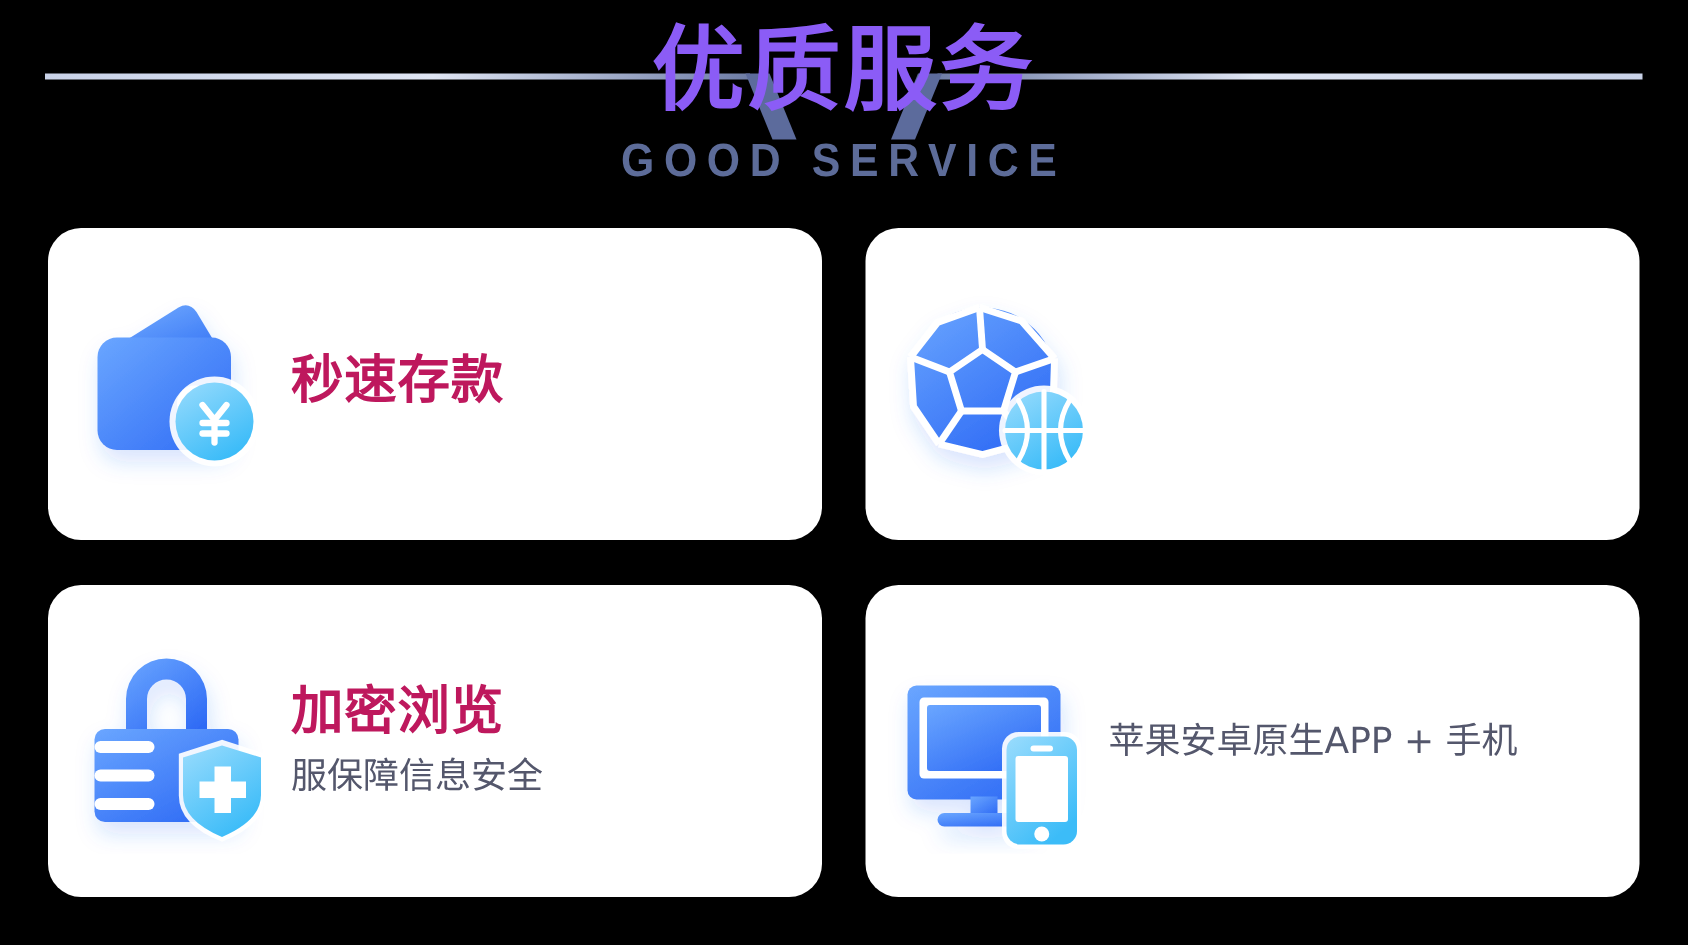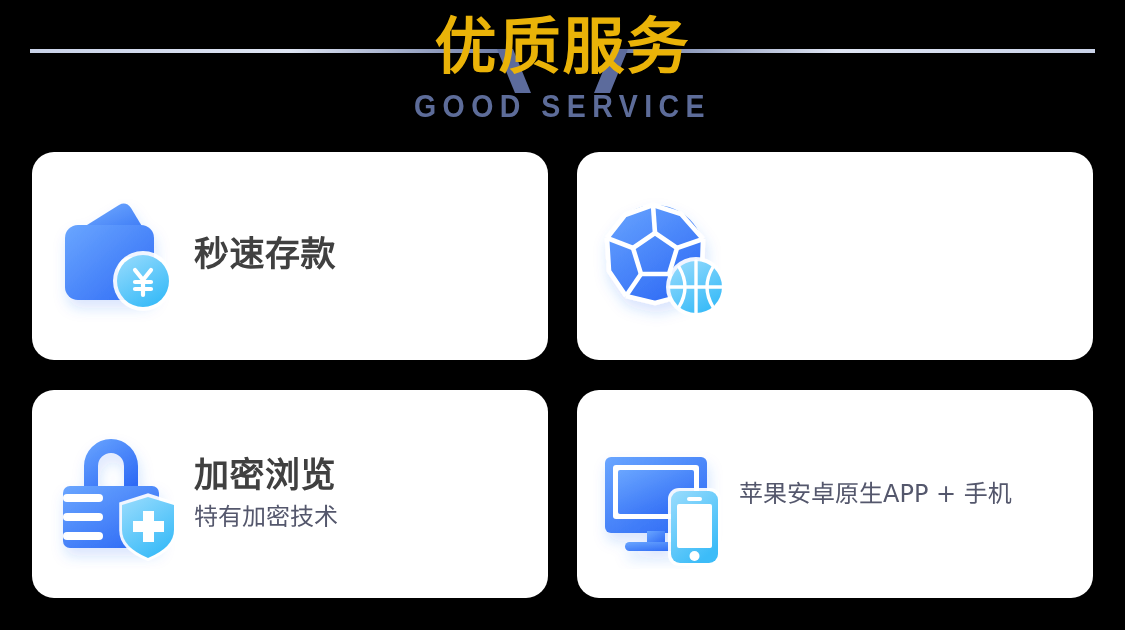--- a/index.html
+++ b/index.html
@@ -38,21 +38,21 @@
     top: 8px;
     width: 1125px;
     text-align: center;
   }
   .title-cn {
     font-family: "DejaVu Sans", "Liberation Sans", sans-serif;
     font-size: 62px;
     font-weight: bold;
     line-height: 78px;
     letter-spacing: 2px;
-    color: #eab308;
+    color: #8b5cf6;
     margin: 0;
     white-space: nowrap;
   }
   .title-en {
     font-family: "Liberation Sans", "DejaVu Sans", sans-serif;
     font-size: 31px;
     font-weight: bold;
     letter-spacing: 7px;
     color: #5d6c99;
     margin: 0;
@@ -93,21 +93,21 @@
   }
   .card-icon svg { display: block; }
   .card-text {
     flex: 1;
     padding-right: 16px;
   }
   .card-title {
     font-family: "DejaVu Sans", "Liberation Sans", sans-serif;
     font-size: 35px;
     font-weight: bold;
-    color: #404040;
+    color: #be185d;
     line-height: 44px;
     margin: 0 0 4px 0;
     letter-spacing: 0.5px;
     white-space: nowrap;
   }
   .card-desc {
     font-family: "DejaVu Sans", "Liberation Sans", sans-serif;
     font-size: 24px;
     font-weight: normal;
     color: #54576c;
@@ -270,21 +270,21 @@
           </g>
         </g>
         <path d="M104 76 L132 85 L132 112 q0 19 -28 30 q-28 -11 -28 -30 L76 85 Z" fill="#ffffff" opacity="0.92" transform="translate(-1,-2) scale(1.03) translate(-2,-2)"></path>
         <path d="M104 78 L130 86 L130 111 q0 17 -26 28 q-26 -11 -26 -28 L78 86 Z" fill="url(#shGrad)"></path>
         <path d="M99 92 L110 92 L110 102 L120 102 L120 113 L110 113 L110 123 L99 123 L99 113 L89 113 L89 102 L99 102 Z" fill="#ffffff"></path>
       </svg>
     </div>
     <div class="card-text">
       <div class="card-title">加密浏览</div>
       <div class="card-desc">
-        <div>特有加密技术</div>
+        <div>服保障信息安全</div>
       </div>
     </div>
   </div>
 
   <div class="card two-line">
     <div class="card-icon">
       <svg viewBox="0 0 150 150" width="150" height="150">
         <defs>
           <linearGradient id="mGrad" x1="0" y1="0" x2="0.8" y2="1">
             <stop offset="0%" stop-color="#6aa6ff"></stop>

